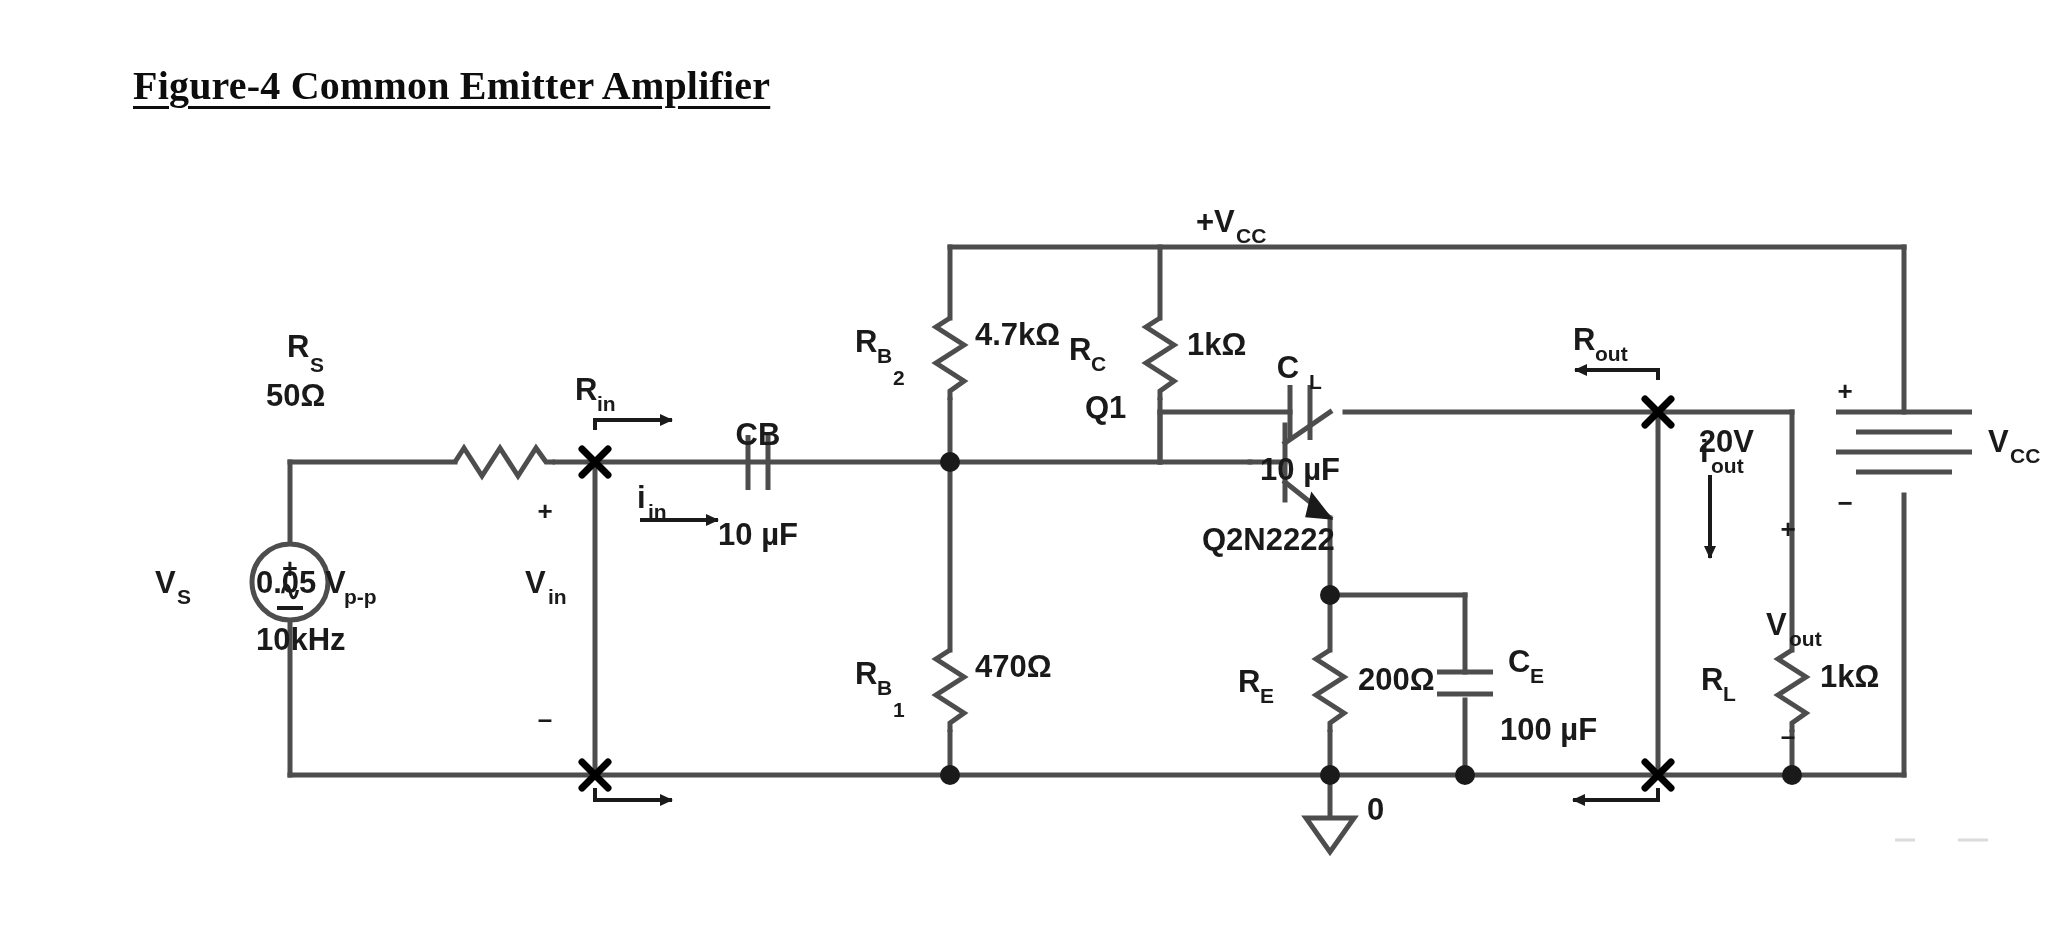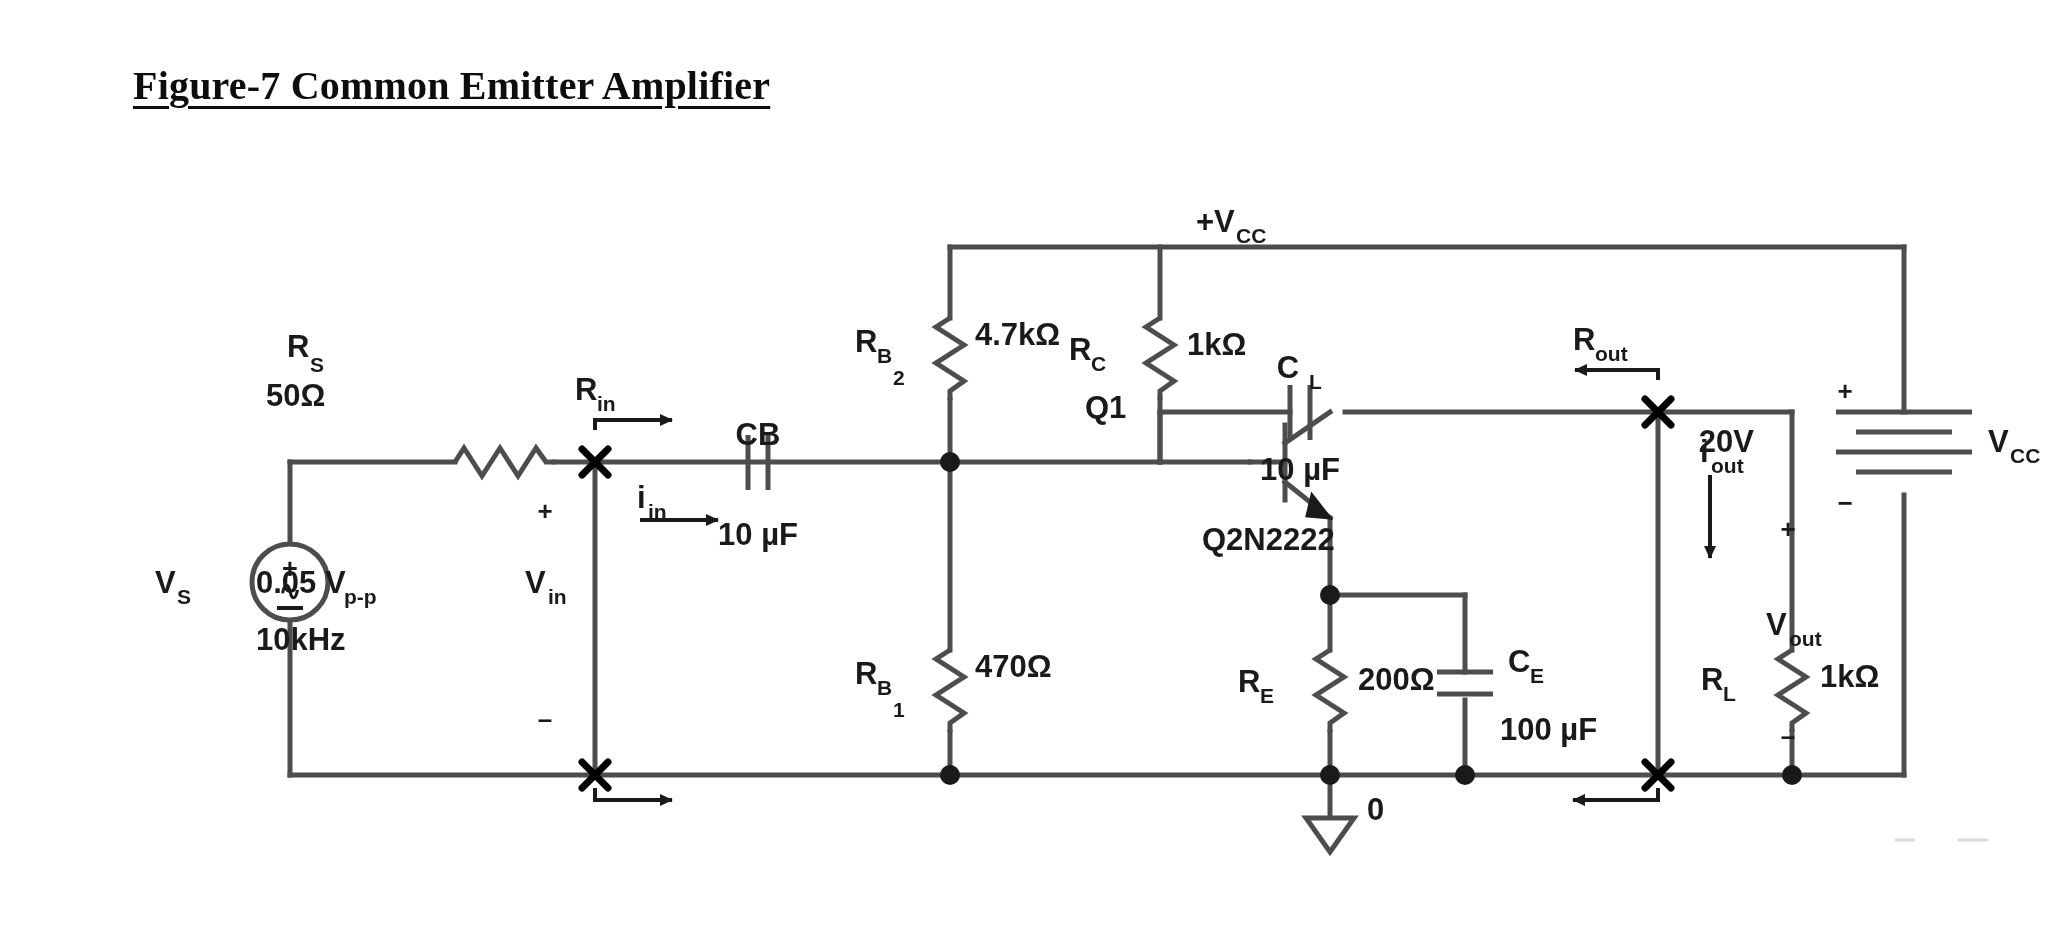--- a/index.html
+++ b/index.html
@@ -42,21 +42,21 @@
   .lbl { font-size: 31px; }
   .sub { font-size: 21px; }
   .sym { font-size: 27px; }
   .tiny { font-size: 26px; }
 </style>
 </head>
 <body>
 
 <div id="page">
 
-  <div id="figure-title">Figure-7 Common Emitter Amplifier</div>
+  <div id="figure-title">Figure-4 Common Emitter Amplifier</div>
 
   <svg id="circuit-svg" width="2046" height="943" viewBox="0 0 2046 943">
 
     <defs>
       <marker id="arrR" markerWidth="14" markerHeight="12" refX="12" refY="6" orient="auto" markerUnits="userSpaceOnUse">
         <path d="M0,0 L13,6 L0,12 z" fill="#1a1a1a"></path>
       </marker>
       <marker id="arrL" markerWidth="14" markerHeight="12" refX="12" refY="6" orient="auto" markerUnits="userSpaceOnUse">
         <path d="M0,0 L13,6 L0,12 z" fill="#1a1a1a"></path>
       </marker>

